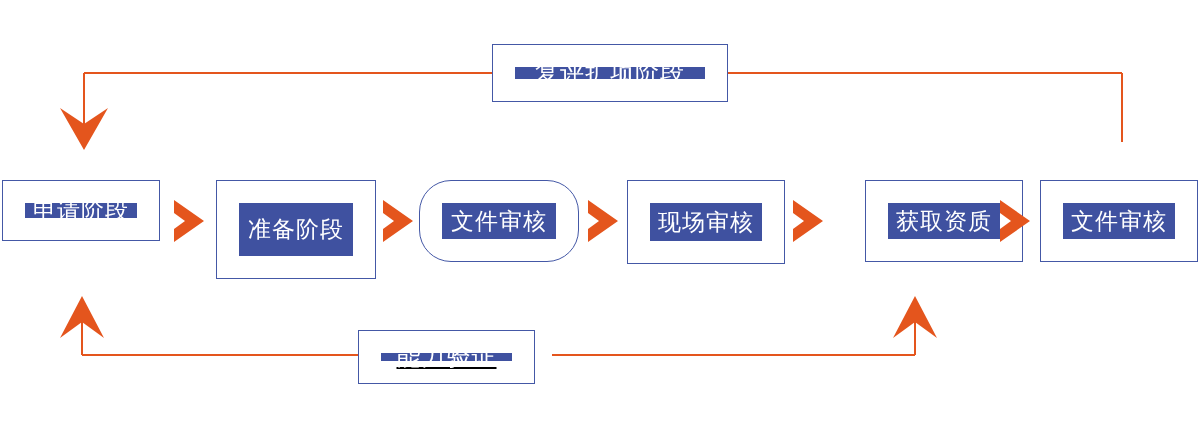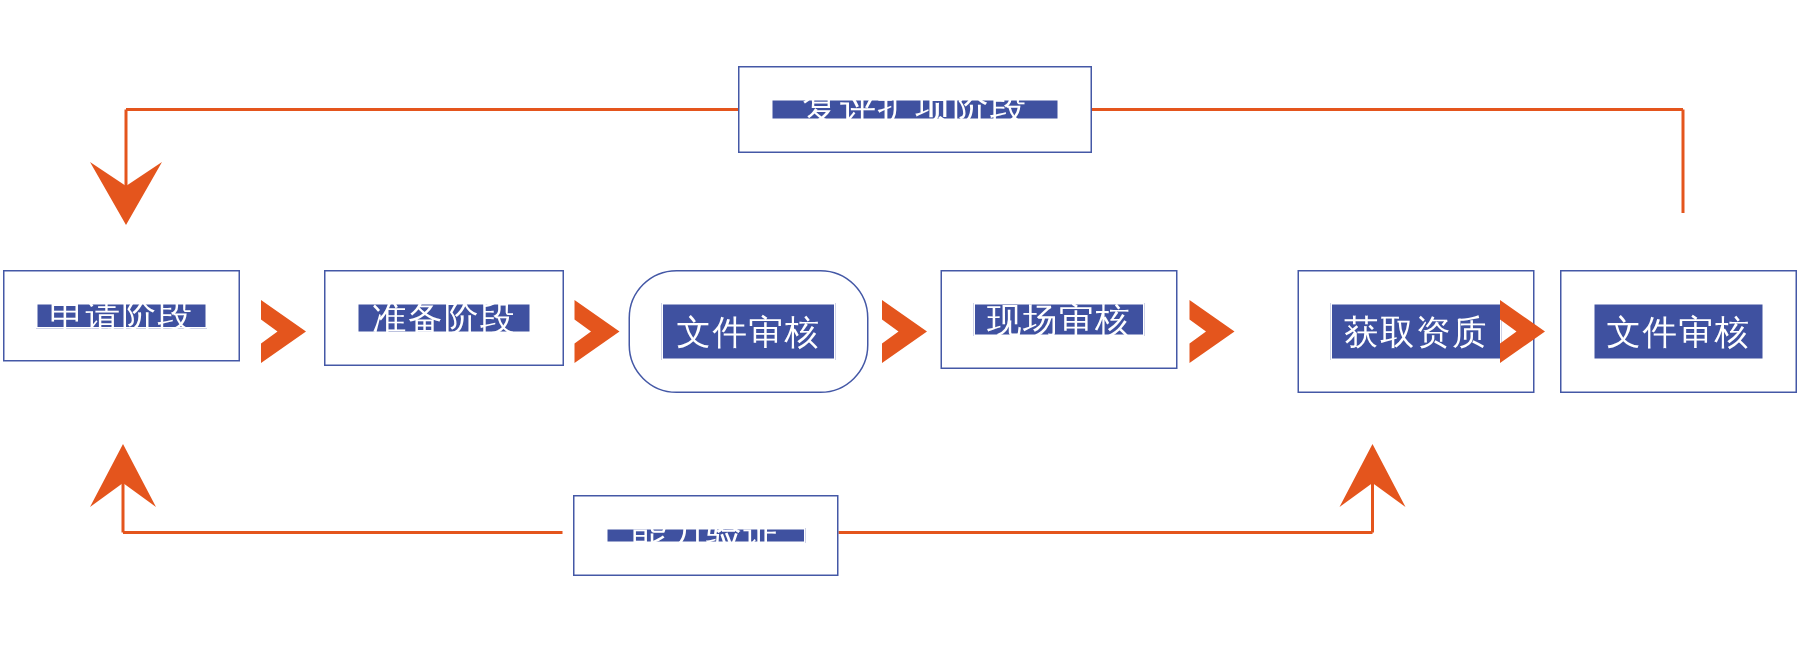--- a/index.html
+++ b/index.html
@@ -106,33 +106,33 @@
       <span class="node-label">复评扩项阶段</span>
     </div>
   </div>
 
   <div class="node" style="left:2px; top:180px; width:158px; height:61px;">
     <div class="node-inner">
       <span class="node-label">申请阶段</span>
     </div>
   </div>
 
-  <div class="node" style="left:216px; top:180px; width:160px; height:64px;font-family:Liberation Serif, serif;">
+  <div class="node" style="left:216px; top:180px; width:160px; height:99px;font-family:Liberation Serif, serif;">
     <div class="node-inner">
       <span class="node-label">准备阶段</span>
     </div>
   </div>
 
   <div class="node" style="left:419px; top:180px; width:160px; height:82px;border-radius:32px;">
     <div class="node-inner">
       <span class="node-label">文件审核</span>
     </div>
   </div>
 
-  <div class="node" style="left:627px; top:180px; width:158px; height:66px;">
+  <div class="node" style="left:627px; top:180px; width:158px; height:84px;">
     <div class="node-inner">
       <span class="node-label">现场审核</span>
     </div>
   </div>
 
   <div class="node" style="left:833px; top:180px; width:158px; height:82px;margin-left:32px;">
     <div class="node-inner">
       <span class="node-label">获取资质</span>
     </div>
   </div>
@@ -152,19 +152,19 @@
   <svg class="chevron" style="left:586px; top:198px;" viewBox="0 0 34 46" xmlns="http://www.w3.org/2000/svg">
     <path d="M2,2 L32,23 L2,44 L2,31 L13,23 L2,15 Z" fill="#e4551d"></path>
   </svg>
   <svg class="chevron" style="left:791px; top:198px;" viewBox="0 0 34 46" xmlns="http://www.w3.org/2000/svg">
     <path d="M2,2 L32,23 L2,44 L2,31 L13,23 L2,15 Z" fill="#e4551d"></path>
   </svg>
   <svg class="chevron" style="left:998px; top:198px;" viewBox="0 0 34 46" xmlns="http://www.w3.org/2000/svg">
     <path d="M2,2 L32,23 L2,44 L2,31 L13,23 L2,15 Z" fill="#e4551d"></path>
   </svg>
 
-  <div class="node branch" style="left:382px; top:330px; width:177px; height:54px;">
+  <div class="node branch" style="left:358px; top:330px; width:177px; height:54px;text-decoration:underline;">
     <div class="node-inner">
       <span class="node-label">能力验证</span>
     </div>
   </div>
 
 </div>
 
 </body></html>

